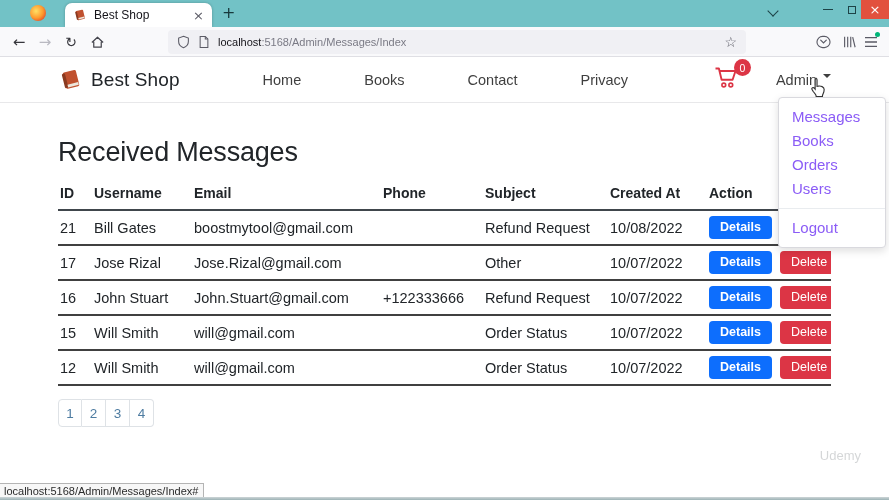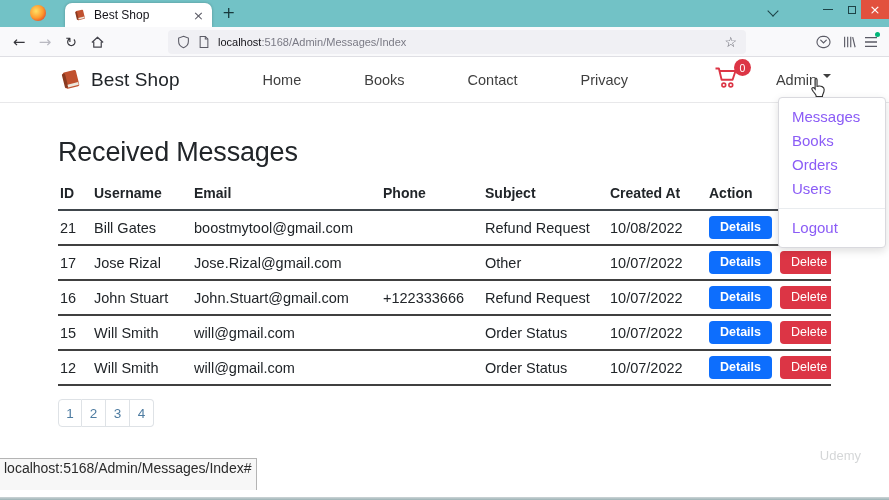--- a/index.html
+++ b/index.html
@@ -68,22 +68,22 @@
   .btn{display:inline-block;border:none;border-radius:4px;color:#fff;font-size:12.5px;
     padding:4px 11px;line-height:1.25;cursor:pointer;font-family:inherit;}
   .btn-details{background:#0d6efd;margin-right:8px;font-weight:bold;}
   .btn-delete{background:#dc3545;}
   .pagination{display:inline-flex;margin-top:13px;}
   .page-btn{min-width:24px;height:28px;line-height:28px;text-align:center;background:#fff;
     border:1px solid #dee2e6;border-left:none;color:#4e7ca1;font-size:13.5px;cursor:pointer;box-sizing:border-box;}
   .page-btn:first-child{border-left:1px solid #dee2e6;border-radius:4px 0 0 4px;}
   .page-btn:last-child{border-radius:0 4px 4px 0;}
   .watermark{position:absolute;right:28px;top:448px;font-size:13px;color:#b9bcbe;opacity:.6;}
-  .status-tip{position:absolute;left:0;bottom:10px;background:#f7f7f7;border:1px solid #b4b4b4;
-    border-left:none;border-bottom:none;font-size:14px;color:#2b2b2b;padding:1px 5px 14px 4px;z-index:60;}
+  .status-tip{position:absolute;left:0;bottom:3px;background:#f7f7f7;border:1px solid #b4b4b4;
+    border-left:none;border-bottom:none;font-size:11px;color:#2b2b2b;padding:1px 5px 0 4px;z-index:60;}
   .bottom-edge{position:absolute;left:0;bottom:0;height:3px;right:0;
     background:linear-gradient(#cdd5d7,#9cb2b5);}
   
   .dropdown{position:absolute;left:778px;top:97px;width:108px;background:#fff;
     border:1px solid #d9d9de;border-radius:4px;box-shadow:0 3px 9px rgba(0,0,0,.13);
     padding:7px 0;z-index:40;box-sizing:border-box;}
   .dd-item{padding:1px 13px;height:22px;line-height:21px;font-size:15px;color:#8b5cf6;cursor:pointer;}
   .dd-divider{border-top:1px solid #e9ecef;margin:7px 0;}
   .cursor{position:absolute;left:810px;top:77px;width:17px;height:21px;z-index:70;pointer-events:none;}
 </style>

